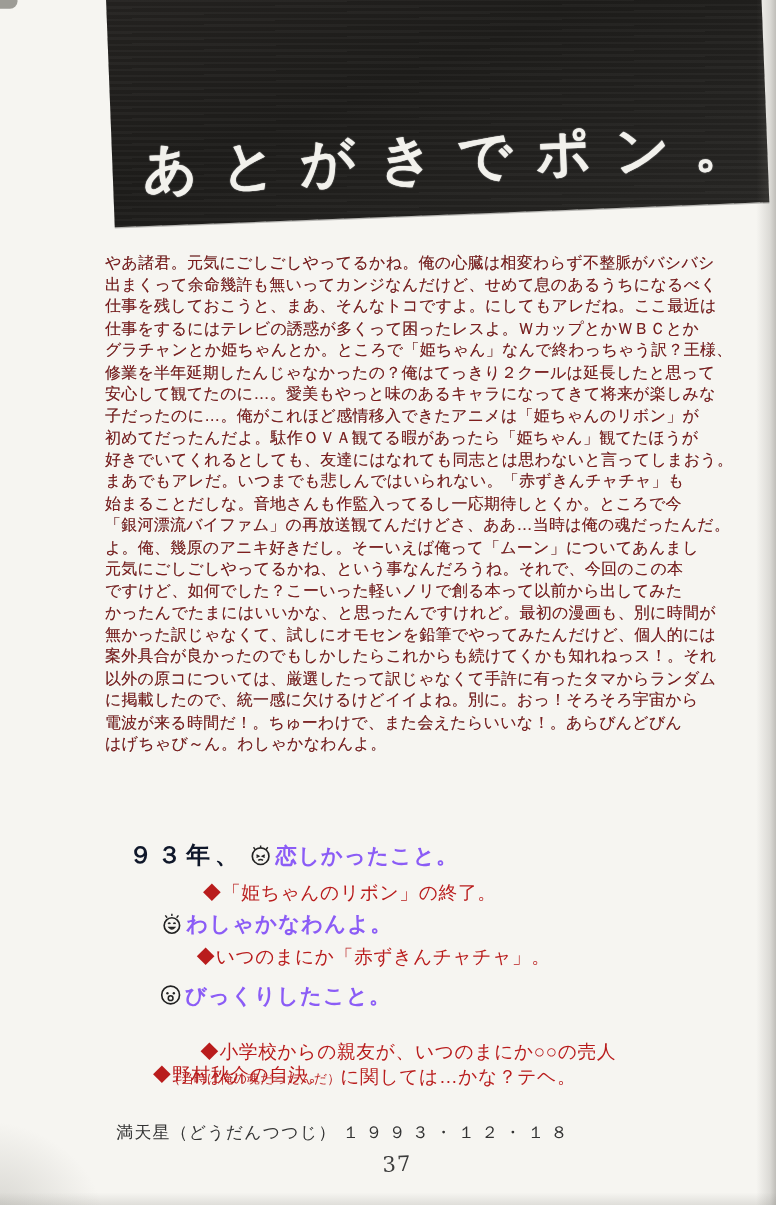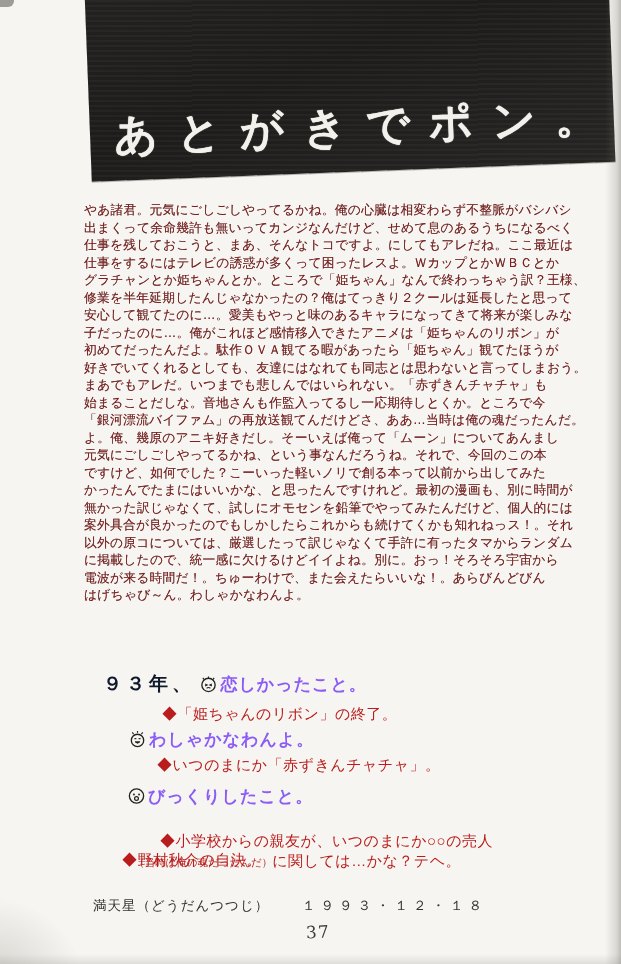--- a/index.html
+++ b/index.html
@@ -57,21 +57,21 @@
   
   .list-row{position:absolute;white-space:nowrap;color:#1f1f1f;}
   .list-heading{font-weight:bold;font-size:17px;letter-spacing:1px;color:#8b5cf6;}
   .year-prefix{font-weight:bold;font-size:19px;letter-spacing:4px;color:#0f172a;}
   .list-item{font-size:15px;letter-spacing:.5px;color:#b91c1c;}
   .small-note{font-size:10.5px;letter-spacing:0;}
   .face{display:inline-block;vertical-align:-3px;margin-right:2px;}
   
   .footer-row{position:absolute;left:93px;top:897px;white-space:nowrap;
     font-size:13.5px;letter-spacing:1px;color:#333;}
-  .footer-date{margin-left:28px;letter-spacing:5px;font-family:Liberation Serif, serif;}
+  .footer-date{letter-spacing:5px;font-family:Liberation Serif, serif;}
   .page-number{
     position:absolute;left:306px;top:922px;
     font-family:"DejaVu Serif",serif;font-size:17px;color:#3c3c3c;
     transform:rotate(-3deg);letter-spacing:1px;
   }
 </style>
 </head>
 <body>
 
 <div class="scan">

